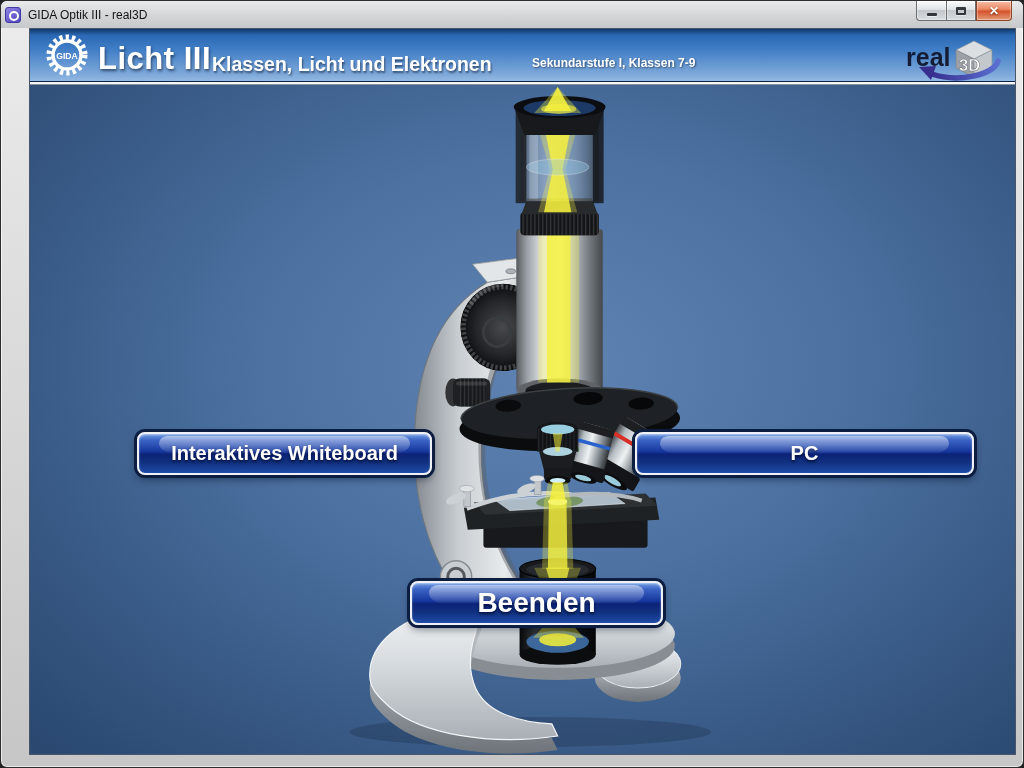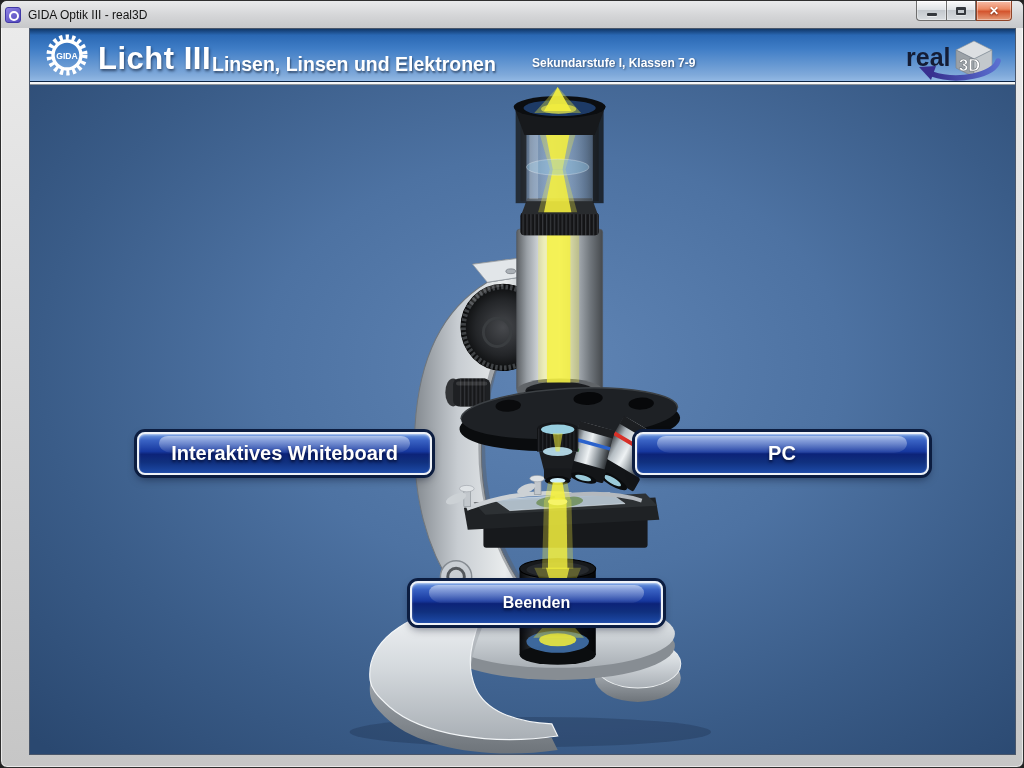--- a/index.html
+++ b/index.html
@@ -73,22 +73,22 @@
     border:2px solid #eef2f8;
     box-shadow:0 0 0 3px #0c1d40,0 4px 8px rgba(0,8,28,.5),inset 0 1px 2px rgba(255,255,255,.5);
     color:#fff;font-weight:bold;font-size:20px;
     display:flex;align-items:center;justify-content:center;
     text-shadow:0 2px 3px rgba(0,6,30,.7);cursor:pointer;
   }
   .pill::before{content:'';position:absolute;left:7%;right:7%;top:2px;height:44%;
     border-radius:18px 18px 26px 26px / 14px 14px 20px 20px;
     background:linear-gradient(rgba(255,255,255,.5),rgba(255,255,255,.05));pointer-events:none;}
   .btn-wb{left:107px;top:347px;width:295px;}
-  .btn-pc{left:605px;top:347px;width:294px;}
-  .btn-quit{left:380px;top:496px;width:253px;height:44px;font-size:16px;}
+  .btn-pc{left:605px;top:347px;width:339px;}
+  .btn-quit{left:380px;top:496px;width:253px;height:44px;font-size:28px;}
 </style>
 </head>
 <body>
 
 <div class="window">
 
   <div class="titlebar">
     <div class="app-icon"></div>
     <span class="title-text">GIDA Optik III - real3D</span>
     <div class="win-controls">
@@ -106,21 +106,21 @@
 
   <div class="client">
 
     <div class="header">
       <svg class="gear" width="44" height="44" viewBox="-22 -22 44 44">
         <circle r="17.5" fill="none" stroke="#fff" stroke-width="6" stroke-dasharray="3.2 3"></circle>
         <circle r="14" fill="none" stroke="#fff" stroke-width="3.4"></circle>
         <text y="3.6" text-anchor="middle" font-size="8.6" font-weight="bold" fill="#fff" font-family="Liberation Sans, sans-serif">GIDA</text>
       </svg>
       <div class="hdr-title">Licht III</div>
-      <div class="hdr-sub">Linsen, Linsen und Elektronen</div>
+      <div class="hdr-sub">Klassen, Licht und Elektronen</div>
       <div class="hdr-aud">Sekundarstufe I, Klassen 7-9</div>
       <svg class="real3d" width="98" height="44" viewBox="0 0 98 44">
         <defs>
           <linearGradient id="gArrow" x1="1" y1="0" x2="0" y2="0">
             <stop offset="0" stop-color="#5a6fd0"></stop>
               <stop offset="1" stop-color="#38308f"></stop>
           </linearGradient>
         </defs>
         <text x="1" y="29" font-size="25" font-weight="bold" fill="#141c34" font-family="Liberation Sans, sans-serif">real</text>
         <g>

